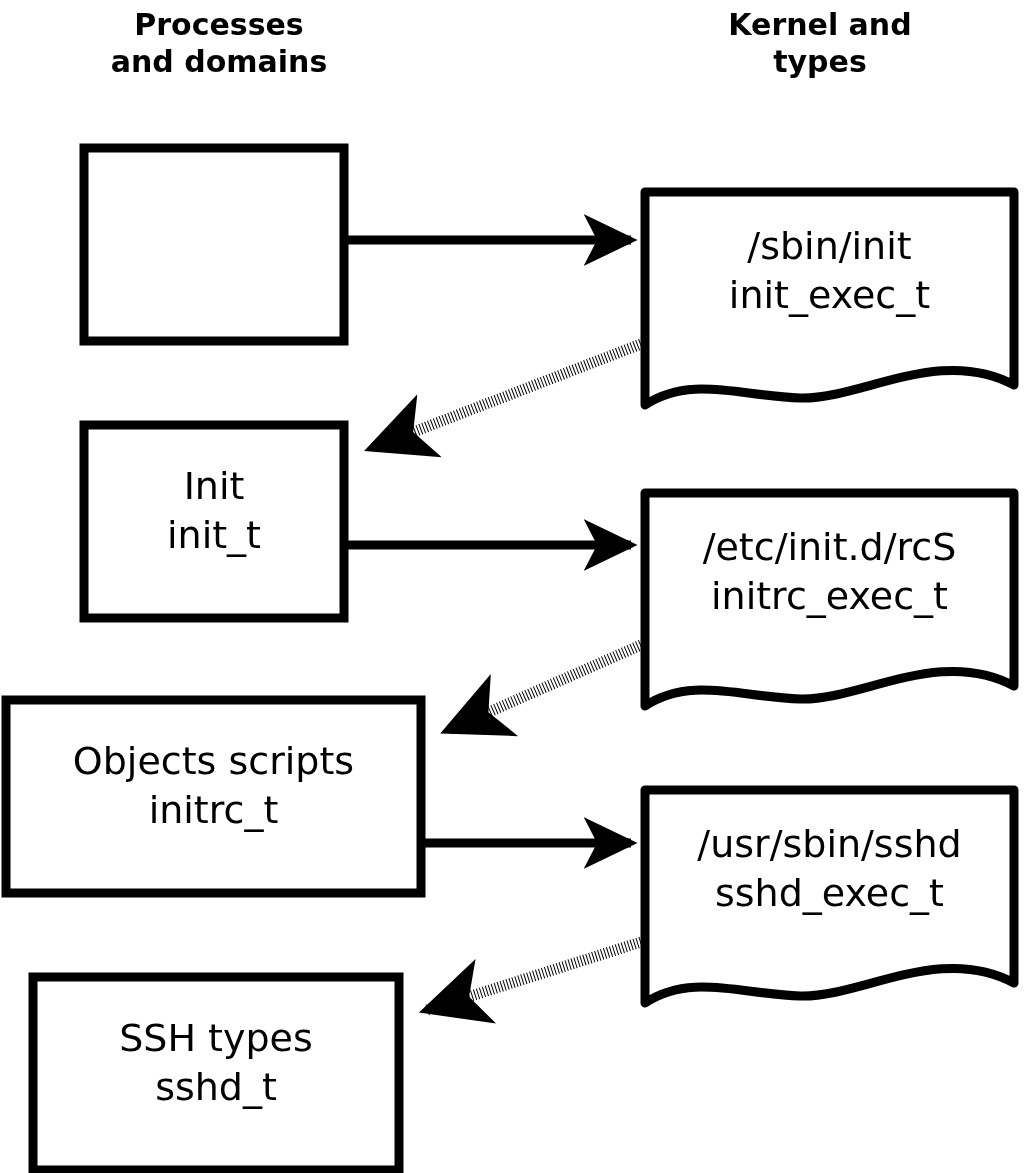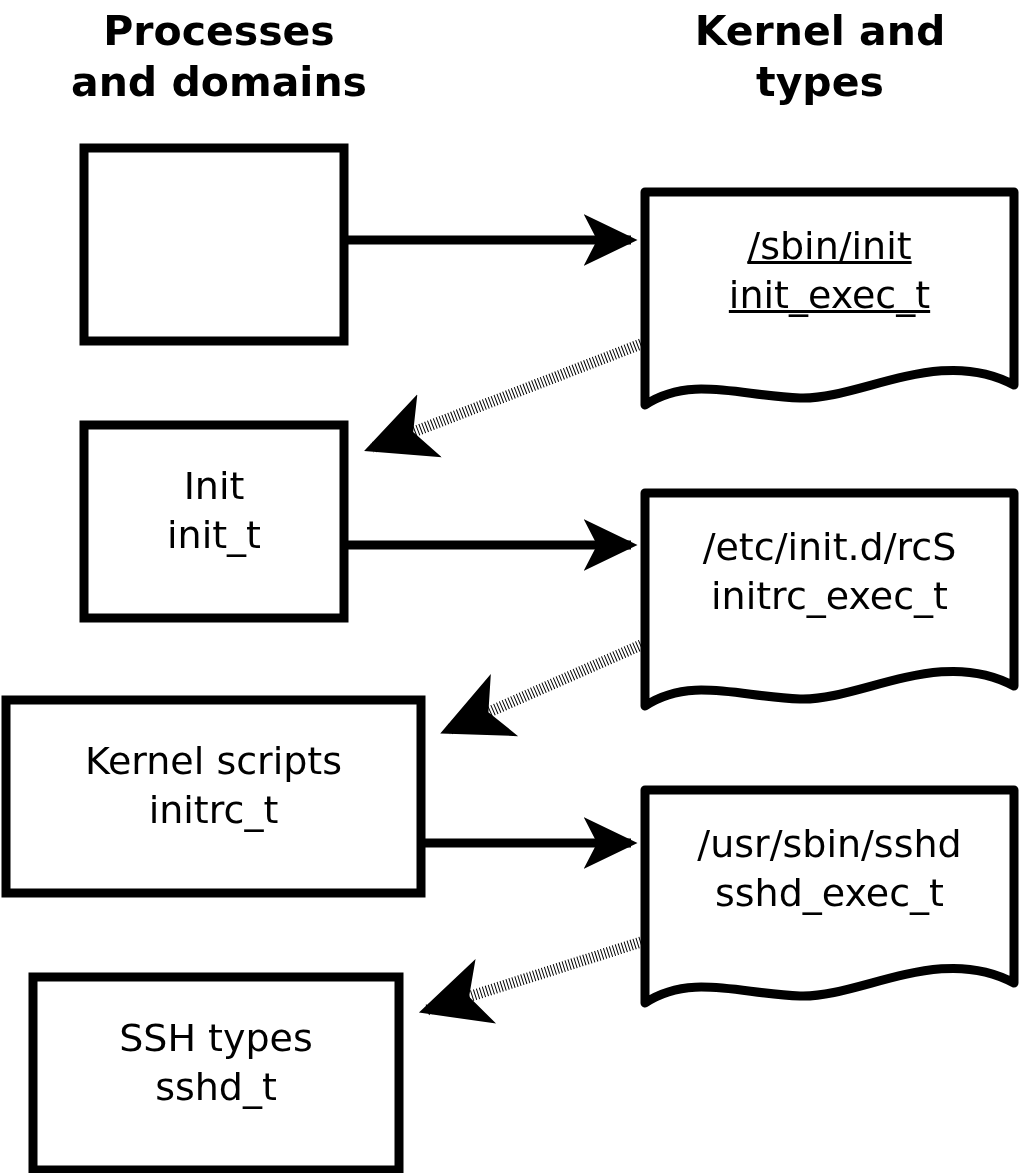--- a/index.html
+++ b/index.html
@@ -24,21 +24,21 @@
     left: 0;
     top: 0;
     width: 1024px;
     height: 1173px;
     display: block;
   }
   .col-heading {
     position: absolute;
     text-align: center;
     font-weight: bold;
-    font-size: 41px;
+    font-size: 30px;
     line-height: 1.24;
     letter-spacing: 0px;
     white-space: pre-line;
     color: #000000;
   }
   #heading-processes {
     left: 28px;
     top: 6px;
     width: 382px;
   }
@@ -128,27 +128,27 @@
 
     <g>
       <line x1="641" y1="942" x2="427" y2="1010" stroke="#000000" stroke-width="11" stroke-dasharray="1 2.1" stroke-linecap="butt" marker-end="url(#arrow-dotted)"></line>
     </g>
   </svg>
 
 
   <div class="node-label" style="left:84px; top:462px; width:260px;">Init
 init_t</div>
 
-  <div class="node-label" style="left:6px; top:737px; width:415px;">Kernel scripts
+  <div class="node-label" style="left:6px; top:737px; width:415px;">Objects scripts
 initrc_t</div>
 
   <div class="node-label" style="left:33px; top:1014px; width:366px;">SSH types
 sshd_t</div>
 
-  <div class="node-label" style="left:645px; top:222px; width:369px;text-decoration:underline;">/sbin/init
+  <div class="node-label" style="left:645px; top:222px; width:369px;">/sbin/init
 init_exec_t</div>
 
   <div class="node-label" style="left:645px; top:523px; width:369px;">/etc/init.d/rcS
 initrc_exec_t</div>
 
   <div class="node-label" style="left:645px; top:820px; width:369px;">/usr/sbin/sshd
 sshd_exec_t</div>
 
 
 </div>

